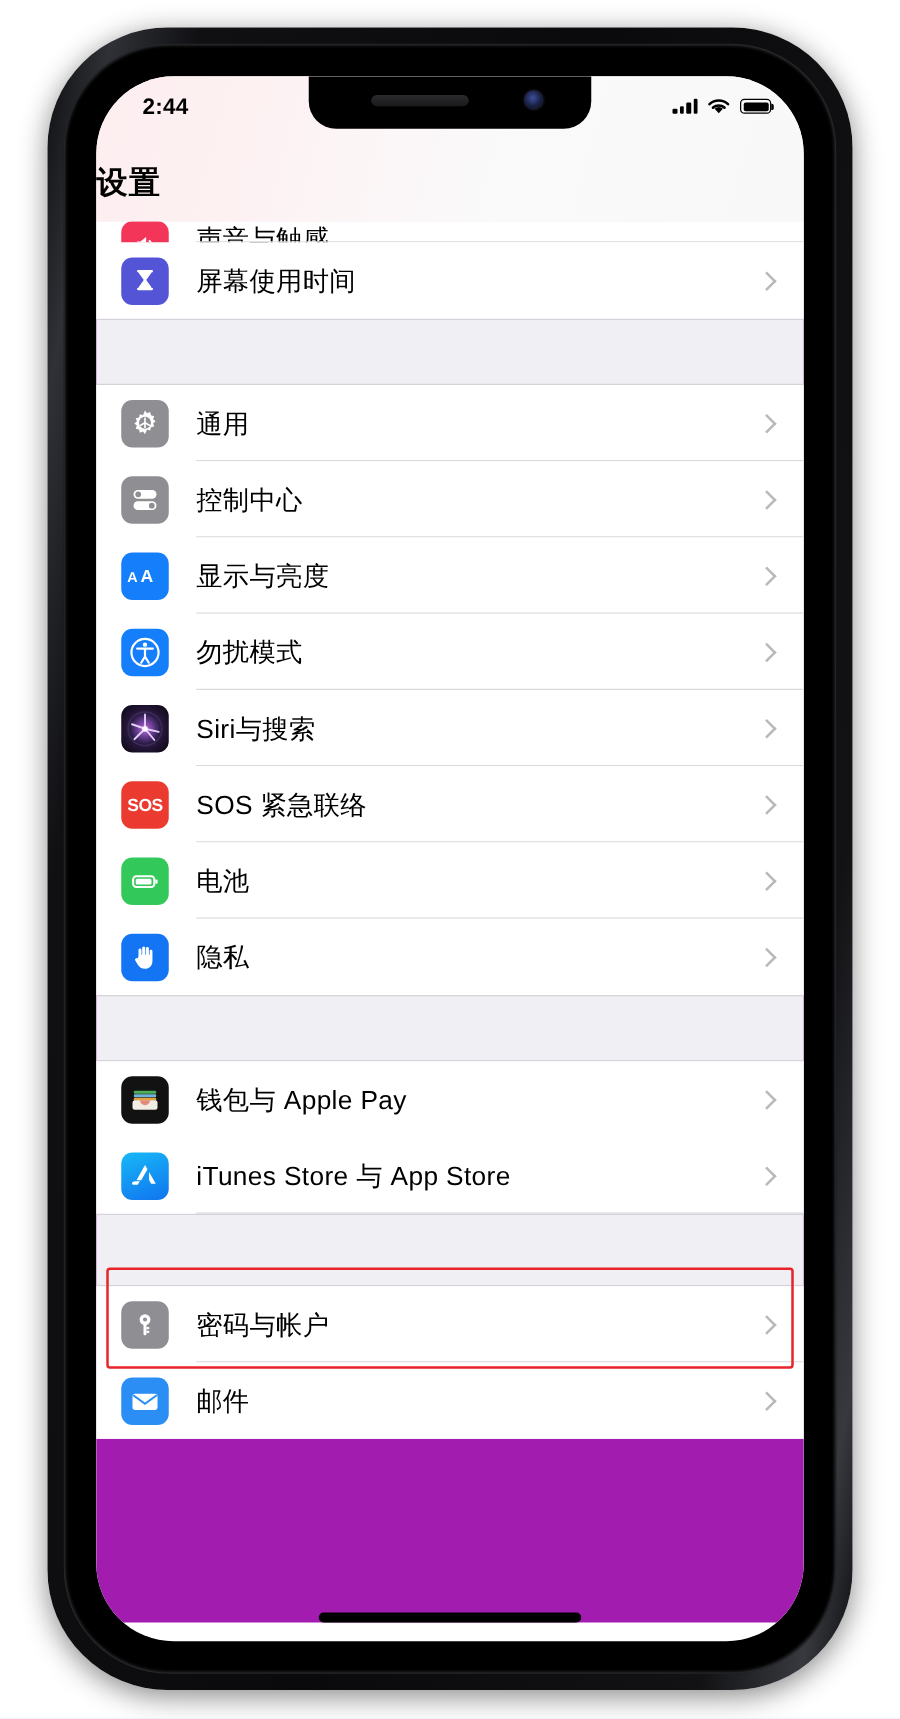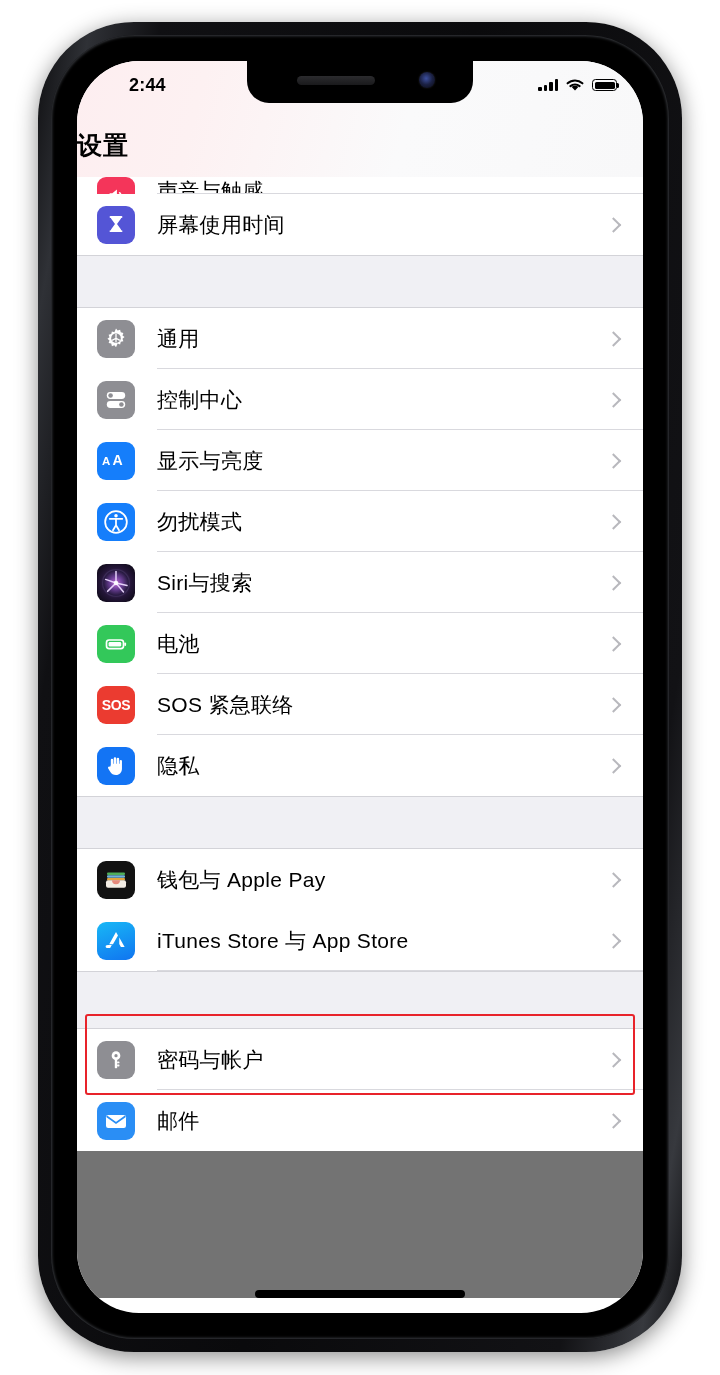--- a/index.html
+++ b/index.html
@@ -48,21 +48,21 @@
     box-shadow:0 0 2px #222;
   }
 
   
   #status-bar{
     position:absolute;left:0;top:0;width:100%;height:44px;z-index:30;
     display:flex;align-items:center;justify-content:space-between;
     padding:0 26px;box-sizing:border-box;
     color:#000;font-size:18px;font-weight:bold;letter-spacing:.2px;
   }
-  #status-time{margin-left:26px;margin-top:4px;}
+  #status-time{margin-left:11px;margin-top:4px;}
   #status-right{display:flex;align-items:center;gap:7px;margin-top:4px;}
   .bars{display:flex;align-items:flex-end;gap:2px;height:12px;}
   .bars i{display:block;width:3.5px;background:#000;border-radius:1px;}
   .bars i:nth-child(1){height:4px}
   .bars i:nth-child(2){height:6.5px}
   .bars i:nth-child(3){height:9px}
   .bars i:nth-child(4){height:12px}
   #battery{width:25px;height:12px;border:1.6px solid #000;border-radius:3.5px;
     padding:1.5px;box-sizing:border-box;position:relative;}
   #battery::after{content:"";position:absolute;right:-3.4px;top:3.3px;width:2px;height:4.5px;
@@ -75,21 +75,21 @@
     background:linear-gradient(105deg,#fdeef0 0%,#fdf1f2 22%,#fafafb 58%,#f8f8f9 100%);
   }
   #nav-title{
     position:absolute;left:0;right:0;top:68px;text-align:left;
     font-size:25px;font-weight:bold;color:#000;letter-spacing:1px;
   }
 
   
   #content{
     position:absolute;left:0;top:116px;width:100%;bottom:15px;
-    background:#737373;
+    background:#a21caf;
   }
   .group{background:#ffffff;}
   .gap{height:51px;background:#f0f0f4;
        border-top:.5px solid #d3d3d8;border-bottom:.5px solid #d3d3d8;}
   .gap.tall{height:56px;}
 
   .row{
     position:relative;display:flex;align-items:center;height:61px;
     padding-left:20px;box-sizing:border-box;background:#fff;
   }
@@ -294,37 +294,37 @@
                 <circle cx="18" cy="18" r="13.4" fill="none" stroke="#3a2a55" stroke-width="1.4"></circle>
               </svg>
             </div>
             <div class="label">Siri与搜索</div>
             <div class="chev"></div>
             <div class="sep"></div>
           </div>
 
 
           <div class="row">
+            <div class="ico ic-sos">
+              <span>SOS</span>
+            </div>
+            <div class="label">SOS 紧急联络</div>
+            <div class="chev"></div>
+            <div class="sep"></div>
+          </div>
+
+          <div class="row">
             <div class="ico ic-battery">
               <svg width="28" height="28" viewBox="0 0 28 28">
                 <rect x="4.5" y="10" width="17" height="8.6" rx="2.6" fill="none" stroke="#fff" stroke-width="1.7"></rect>
                 <rect x="6.6" y="12" width="12.6" height="4.6" rx="1.3" fill="#fff"></rect>
                 <rect x="22.3" y="12.6" width="1.8" height="3.4" rx=".9" fill="#fff"></rect>
               </svg>
             </div>
             <div class="label">电池</div>
-            <div class="chev"></div>
-            <div class="sep"></div>
-          </div>
-
-          <div class="row">
-            <div class="ico ic-sos">
-              <span>SOS</span>
-            </div>
-            <div class="label">SOS 紧急联络</div>
             <div class="chev"></div>
             <div class="sep"></div>
           </div>
 
           <div class="row last">
             <div class="ico ic-privacy">
               <svg width="26" height="26" viewBox="0 0 24 24">
                 <path fill="#fff" d="M7.2 11V6.4a1.1 1.1 0 0 1 2.2 0V10h.5V5a1.15 1.15 0 0 1 2.3 0v5h.5V5.4a1.1 1.1 0 0 1 2.2 0V10h.5V7.4a1.05 1.05 0 0 1 2.1 0v7.1c0 3.4-2.3 5.8-5.5 5.8-2.6 0-4.1-1-5.2-2.8l-2-3.3a1.15 1.15 0 0 1 1.8-1.4z"></path>
               </svg>
             </div>

